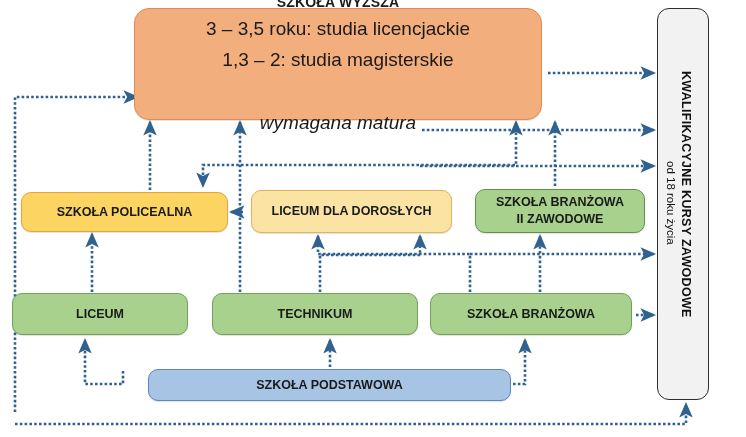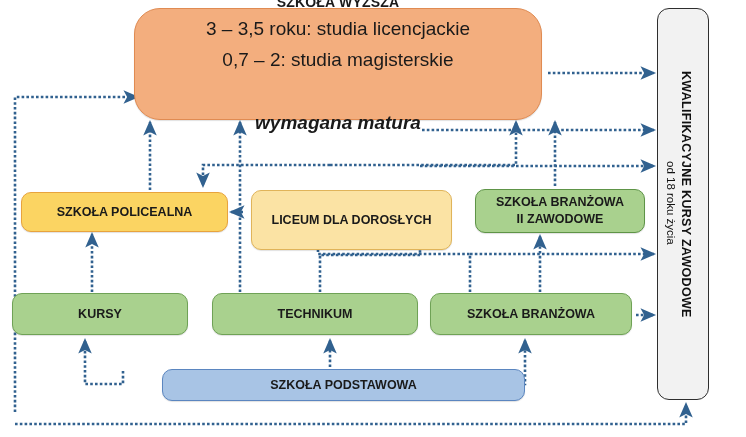--- a/index.html
+++ b/index.html
@@ -48,44 +48,44 @@
   }
 
   
   .n-university {
     left: 134px;
     top: 8px;
     width: 408px;
     height: 112px;
     background: #F3AE7E;
     border: 1px solid #E08B52;
-    border-radius: 26px;
+    border-radius: 15px;
     box-shadow: 0 1px 1px rgba(0,0,0,0.12);
   }
   .n-university .ln { font-size: 19px; padding: 2.5px 0; }
   .n-university .ln-title { font-weight: bold; font-size: 14px; letter-spacing: 0.2px; }
   .n-university .ln-reg { font-weight: normal; }
-  .n-university .ln-italic { font-weight: bold; font-style: italic; margin-top: 32px; }
+  .n-university .ln-italic { font-weight: normal; font-style: italic; margin-top: 32px; }
 
   
   .n-policealna {
     left: 21px;
     top: 192px;
     width: 207px;
     height: 40px;
     background: #FBD462;
     border: 1px solid #E8A33D;
     box-shadow: 0 1px 1px rgba(0,0,0,0.12);
     font-size: 12.5px;
   }
   .n-liceum-doroslych {
     left: 251px;
     top: 190px;
     width: 201px;
-    height: 60px;
+    height: 43px;
     background: #FBE3A4;
     border: 1px solid #E0B45A;
     box-shadow: 0 1px 1px rgba(0,0,0,0.12);
     font-size: 12.5px;
   }
   .n-branzowa2 {
     left: 475px;
     top: 189px;
     width: 170px;
     height: 44px;
@@ -123,21 +123,21 @@
     width: 202px;
     height: 42px;
     background: #A9D18E;
     border: 1px solid #6FA256;
     box-shadow: 0 1px 1px rgba(0,0,0,0.12);
     font-size: 12.5px;
   }
 
   
   .n-podstawowa {
-    left: 162px;
+    left: 148px;
     top: 369px;
     width: 363px;
     height: 32px;
     background: #A8C4E5;
     border: 1px solid #5B86C0;
     box-shadow: 0 1px 1px rgba(0,0,0,0.12);
     font-size: 12.5px;
   }
 
   
@@ -232,21 +232,21 @@
       <path d="M15,424 L686,424 L686,404"></path>
 
       <path d="M243,212 L231,212"></path>
     </g>
   </svg>
 
   <div class="node n-university">
     <div class="lines">
       <span class="ln ln-title">SZKOŁA WYŻSZA</span>
       <span class="ln ln-reg">3 – 3,5 roku: studia licencjackie</span>
-      <span class="ln ln-reg">0,7 – 2: studia magisterskie</span>
+      <span class="ln ln-reg">1,3 – 2: studia magisterskie</span>
       <span class="ln ln-italic">wymagana matura</span>
     </div>
   </div>
 
   <div class="node n-policealna">
     <div class="lines">
       <span class="ln">SZKOŁA POLICEALNA</span>
     </div>
   </div>
 
@@ -258,21 +258,21 @@
 
   <div class="node n-branzowa2">
     <div class="lines">
       <span class="ln">SZKOŁA BRANŻOWA</span>
       <span class="ln">II ZAWODOWE</span>
     </div>
   </div>
 
   <div class="node n-liceum-ogolne">
     <div class="lines">
-      <span class="ln">KURSY</span>
+      <span class="ln">LICEUM</span>
     </div>
   </div>
 
   <div class="node n-technikum">
     <div class="lines">
       <span class="ln">TECHNIKUM</span>
     </div>
   </div>
 
   <div class="node n-branzowa1">

